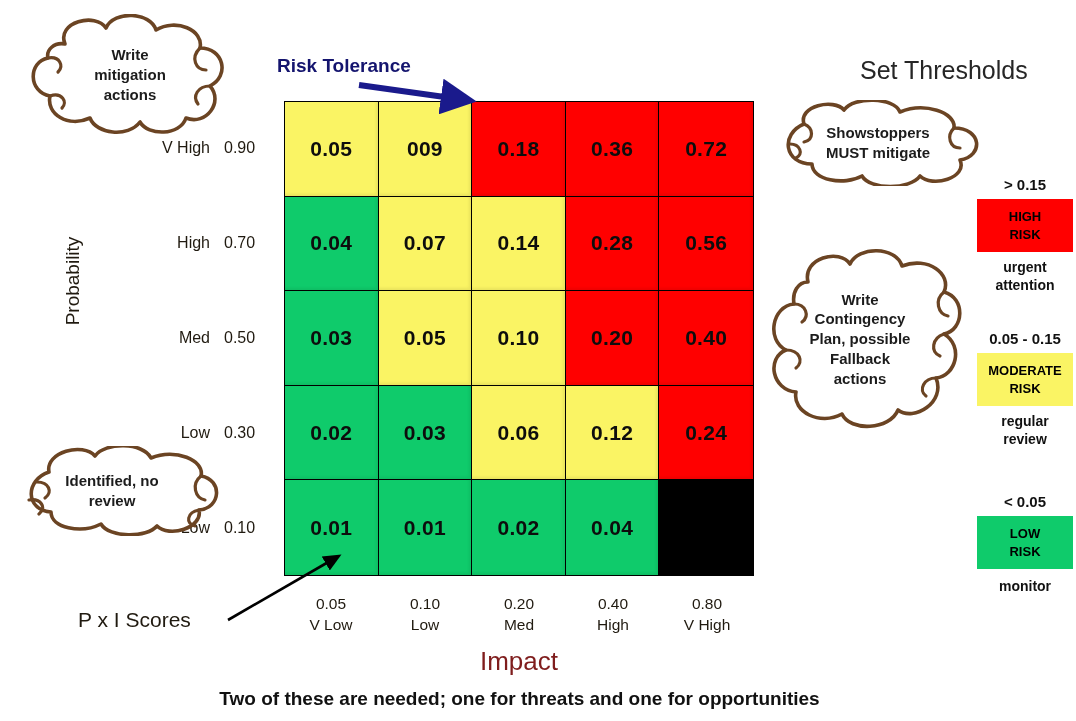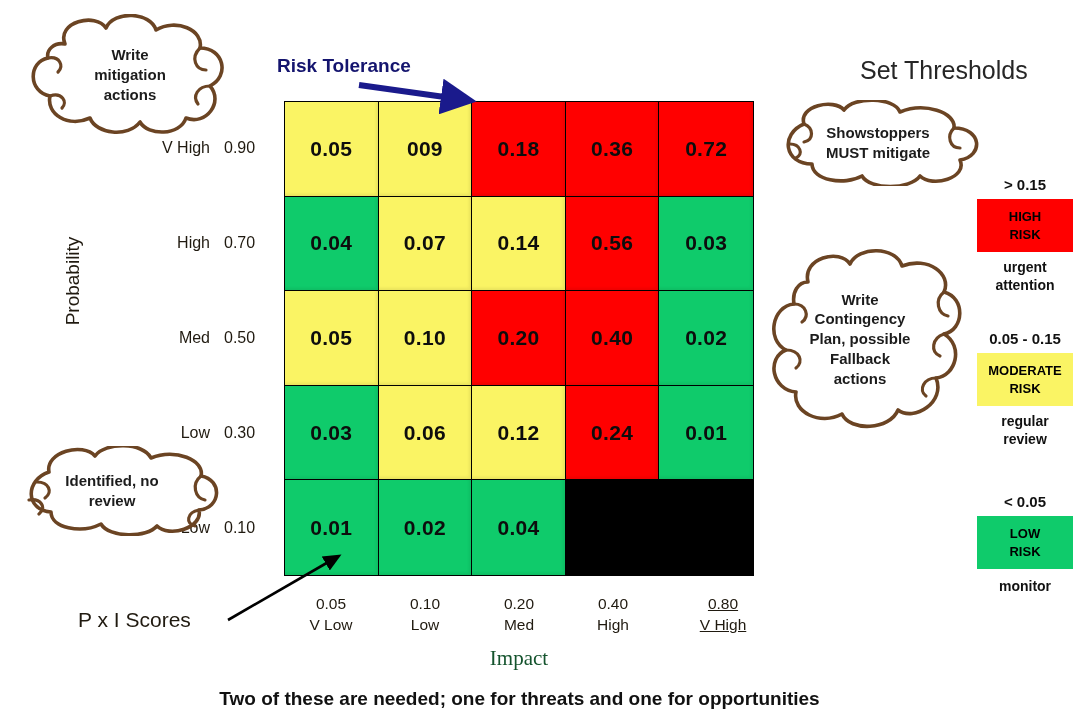--- a/index.html
+++ b/index.html
@@ -89,23 +89,22 @@
     font-size: 15.5px;
     color: #201a10;
     line-height: 1.35;
   }
   #impact-label {
     position: absolute;
     left: 284px;
     top: 646px;
     width: 470px;
     text-align: center;
-    font-size: 21px;
-    color: #14532d;
-    font-family: Liberation Serif, serif;
+    font-size: 26px;
+    color: #7f1d1d;
   }
 
   
   #set-thresholds {
     position: absolute;
     left: 860px; top: 56px;
     font-size: 25px;
     color: #262626;
     white-space: nowrap;
   }
@@ -216,20 +215,21 @@
 
 <div id="matrix">
     <div class="cell yellow">0.05</div>
     <div class="cell yellow">009</div>
     <div class="cell red">0.18</div>
     <div class="cell red">0.36</div>
     <div class="cell red">0.72</div>
     <div class="cell green">0.04</div>
     <div class="cell yellow">0.07</div>
     <div class="cell yellow">0.14</div>
+    <div class="cell red">0.28</div>
     <div class="cell red">0.56</div>
     <div class="cell green">0.03</div>
     <div class="cell yellow">0.05</div>
     <div class="cell yellow">0.10</div>
     <div class="cell red">0.20</div>
     <div class="cell red">0.40</div>
     <div class="cell green">0.02</div>
     <div class="cell green">0.03</div>
     <div class="cell yellow">0.06</div>
     <div class="cell yellow">0.12</div>
@@ -259,21 +259,21 @@
       <div>Low</div>
     </div>
     <div class="xcol" style="left: 472px;">
       <div>0.20</div>
       <div>Med</div>
     </div>
     <div class="xcol" style="left: 566px;">
       <div>0.40</div>
       <div>High</div>
     </div>
-    <div class="xcol" style="left: 676px; text-decoration: underline;">
+    <div class="xcol" style="left: 660px;">
       <div>0.80</div>
       <div>V High</div>
     </div>
   </div>
 <div id="impact-label">Impact</div>
 
 <div id="set-thresholds">Set Thresholds</div>
 <div id="risk-tolerance-label">Risk Tolerance</div>
 <div id="pxi-label">P x I Scores</div>
 <div id="footer-caption">Two of these are needed; one for threats and one for opportunities</div>

